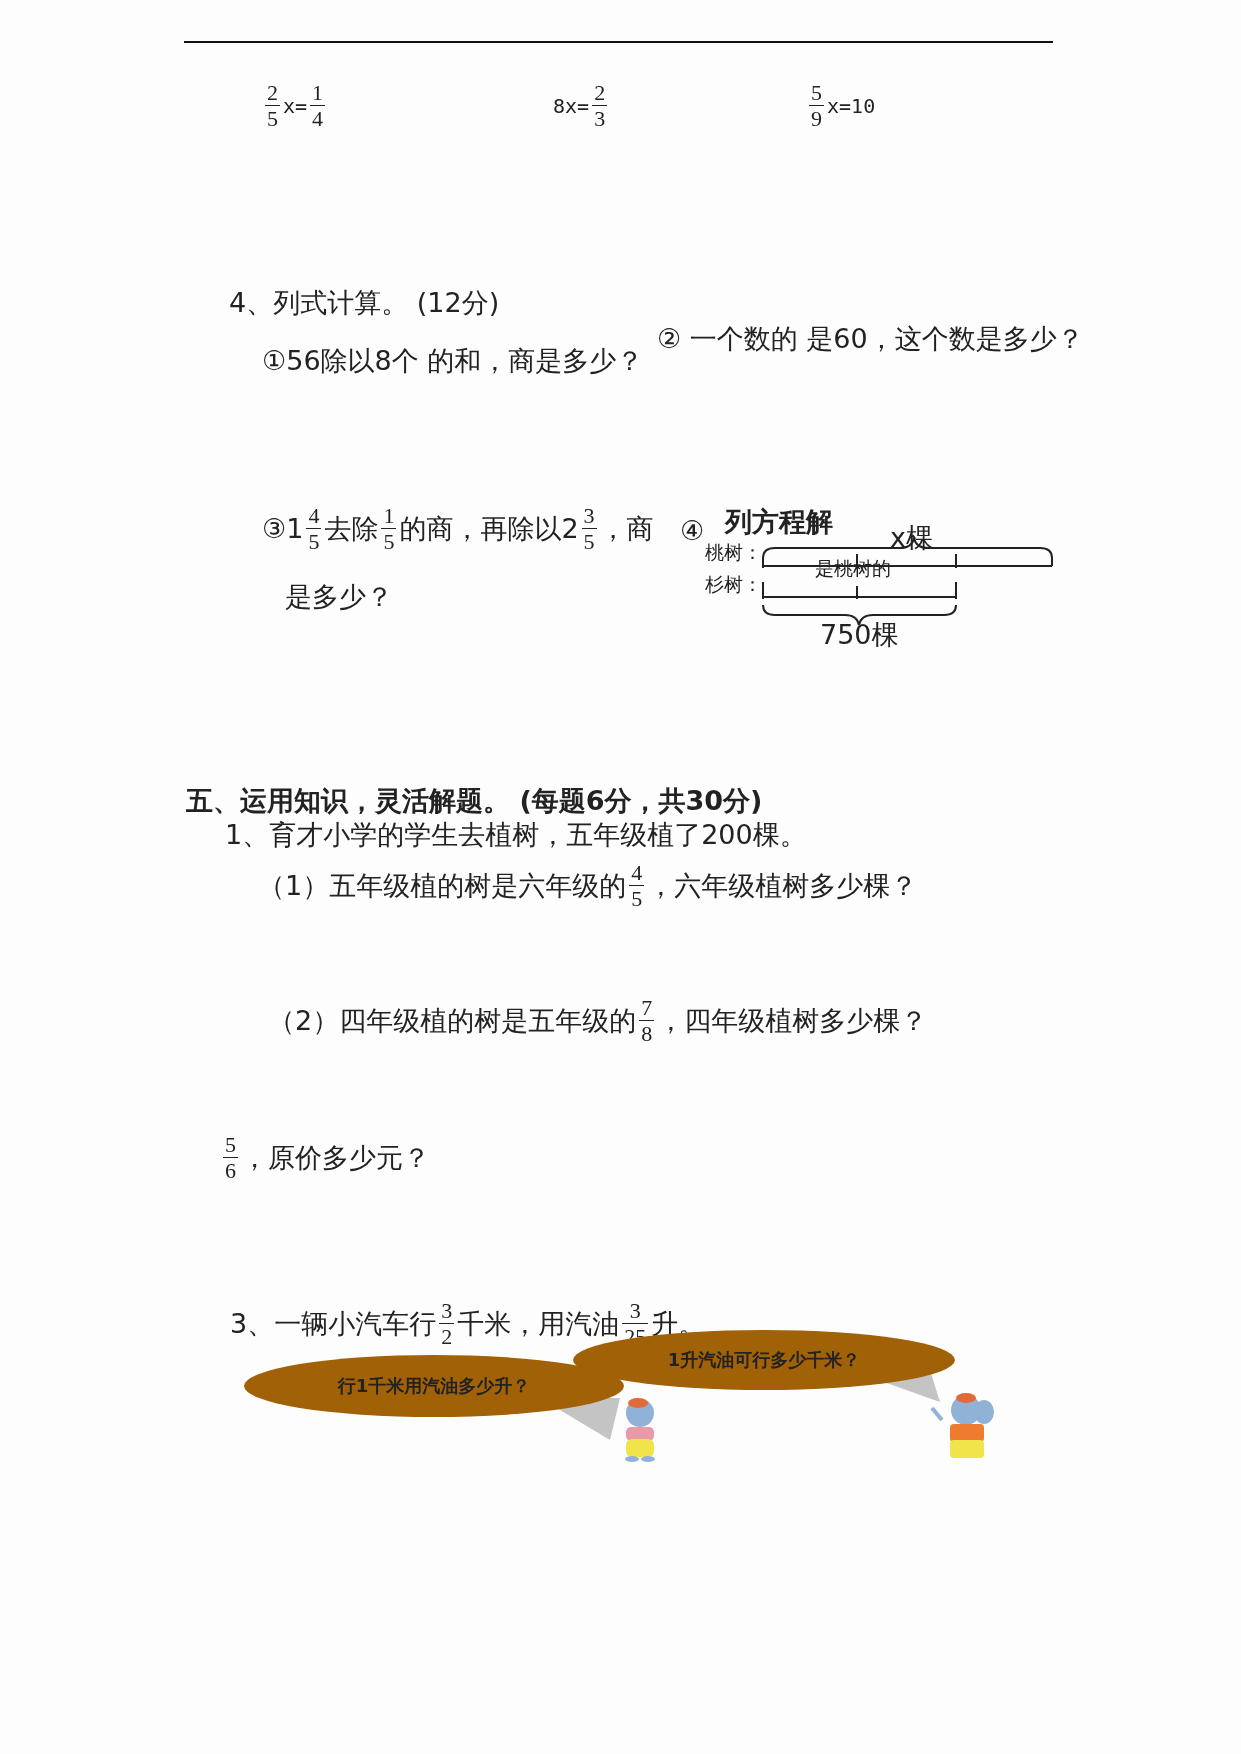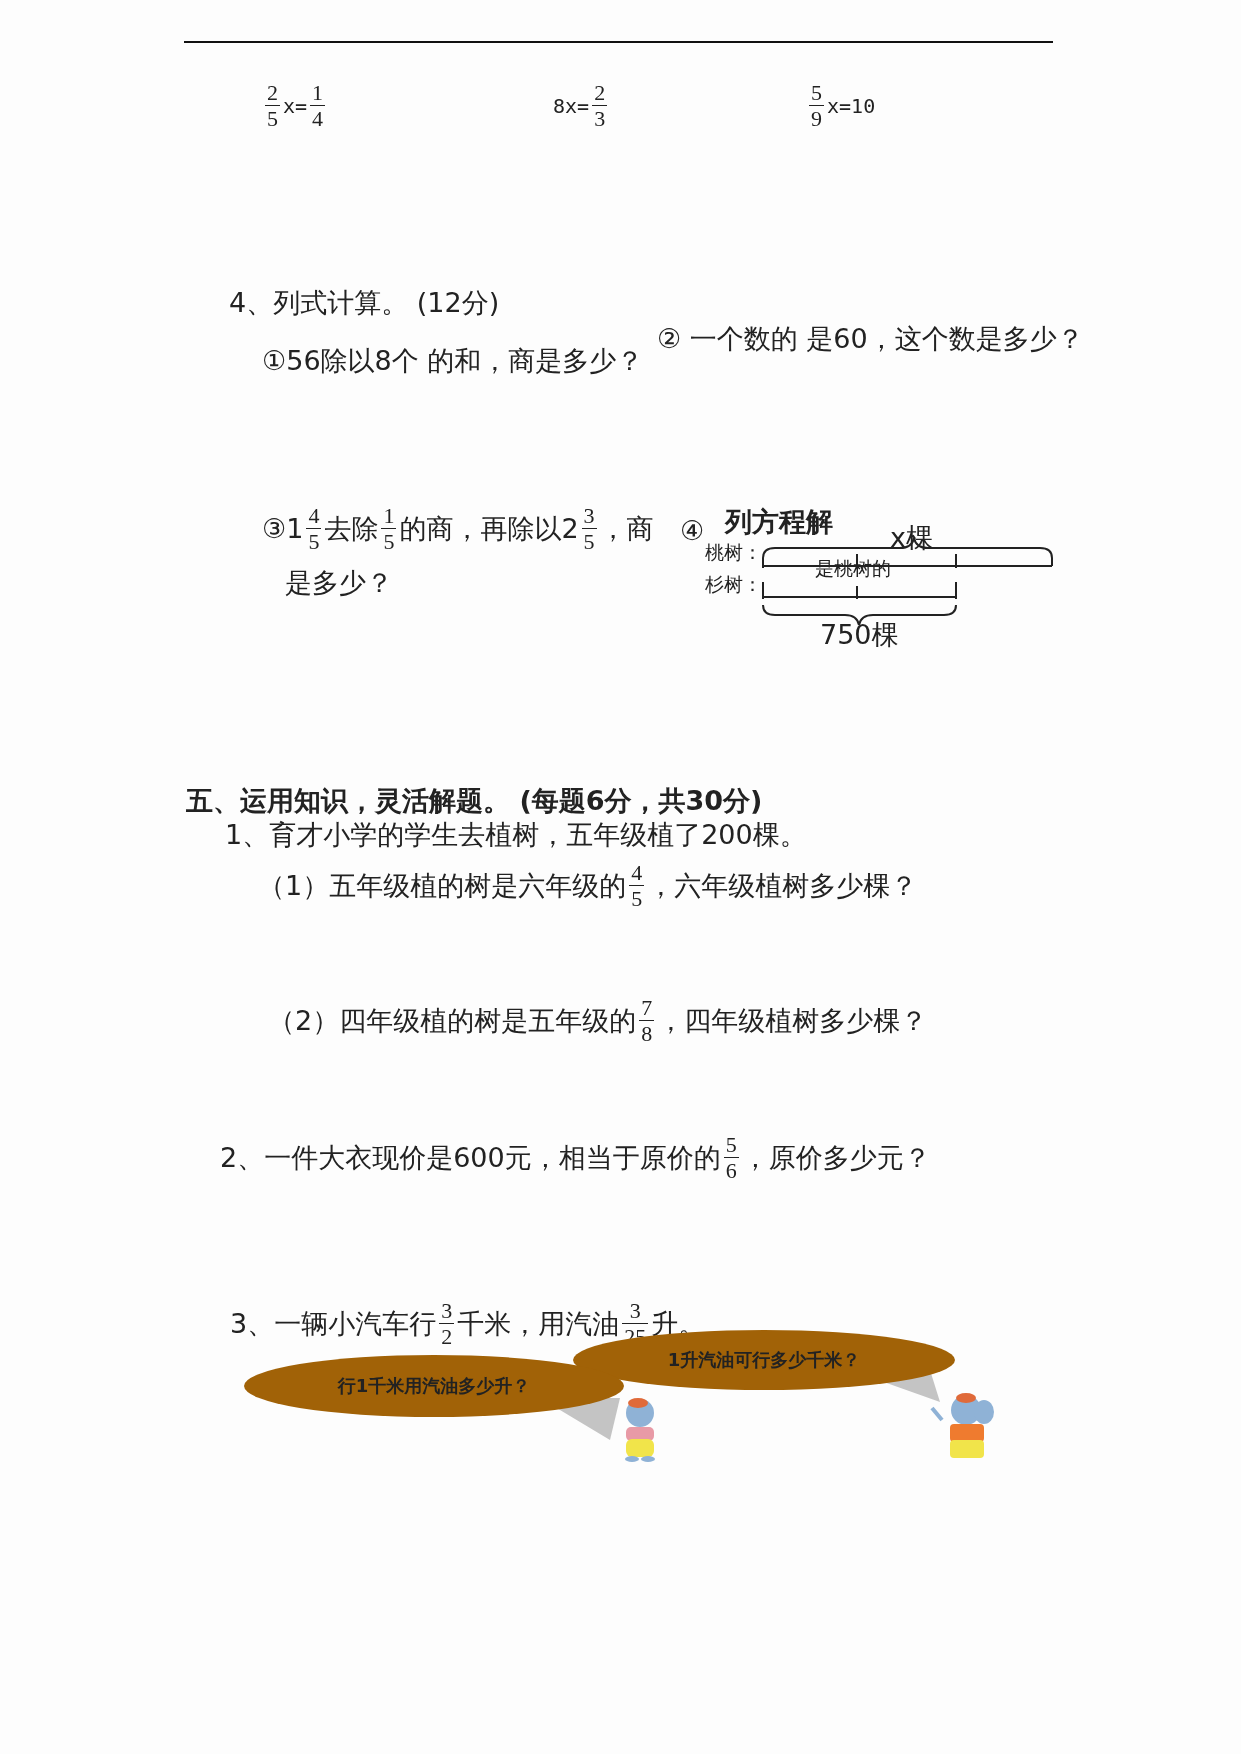--- a/index.html
+++ b/index.html
@@ -71,21 +71,21 @@
       <span class="num">1</span>
       <span class="den">5</span>
     </span>
   <span class="txt">的商，再除以2</span>
   <span class="frac">
       <span class="num">3</span>
       <span class="den">5</span>
     </span>
   <span class="txt">，商</span>
 </div>
-<div class="abs txt" style="left:285px; top:571px;">是多少？</div>
+<div class="abs txt" style="left:285px; top:585px;">是多少？</div>
 
 <div class="abs" style="left:680px; top:510px; width:380px; height:150px;">
   <span class="abs txt" style="left:0; top:9px;">④</span>
   <span class="abs txt bold" style="left:45px; top:0;">列方程解</span>
   <span class="abs txt" style="left:210px; top:16px;">x棵</span>
   <span class="abs diag-label" style="left:25px; top:30px;">桃树：</span>
   <span class="abs diag-label" style="left:25px; top:62px;">杉树：</span>
   <span class="abs diag-label" style="left:135px; top:46px;font-family:Liberation Serif, serif;">是桃树的</span>
   <span class="abs txt" style="left:140px; top:113px;">750棵</span>
   <svg class="abs" style="left:0; top:0;" width="380" height="150">
@@ -123,21 +123,20 @@
 <div class="abs" style="left:268px; top:997px; display:flex; align-items:center;">
   <span class="txt">（2）四年级植的树是五年级的</span>
   <span class="frac">
       <span class="num">7</span>
       <span class="den">8</span>
     </span>
   <span class="txt">，四年级植树多少棵？</span>
 </div>
 
 <div class="abs" style="left:220px; top:1134px; display:flex; align-items:center;">
-  <span class="txt">2、一件大衣现价是600元，相当于原价的</span>
   <span class="frac">
       <span class="num">5</span>
       <span class="den">6</span>
     </span>
   <span class="txt">，原价多少元？</span>
 </div>
 
 <div class="abs" style="left:230px; top:1300px; display:flex; align-items:center;">
   <span class="txt">3、一辆小汽车行</span>
   <span class="frac">

